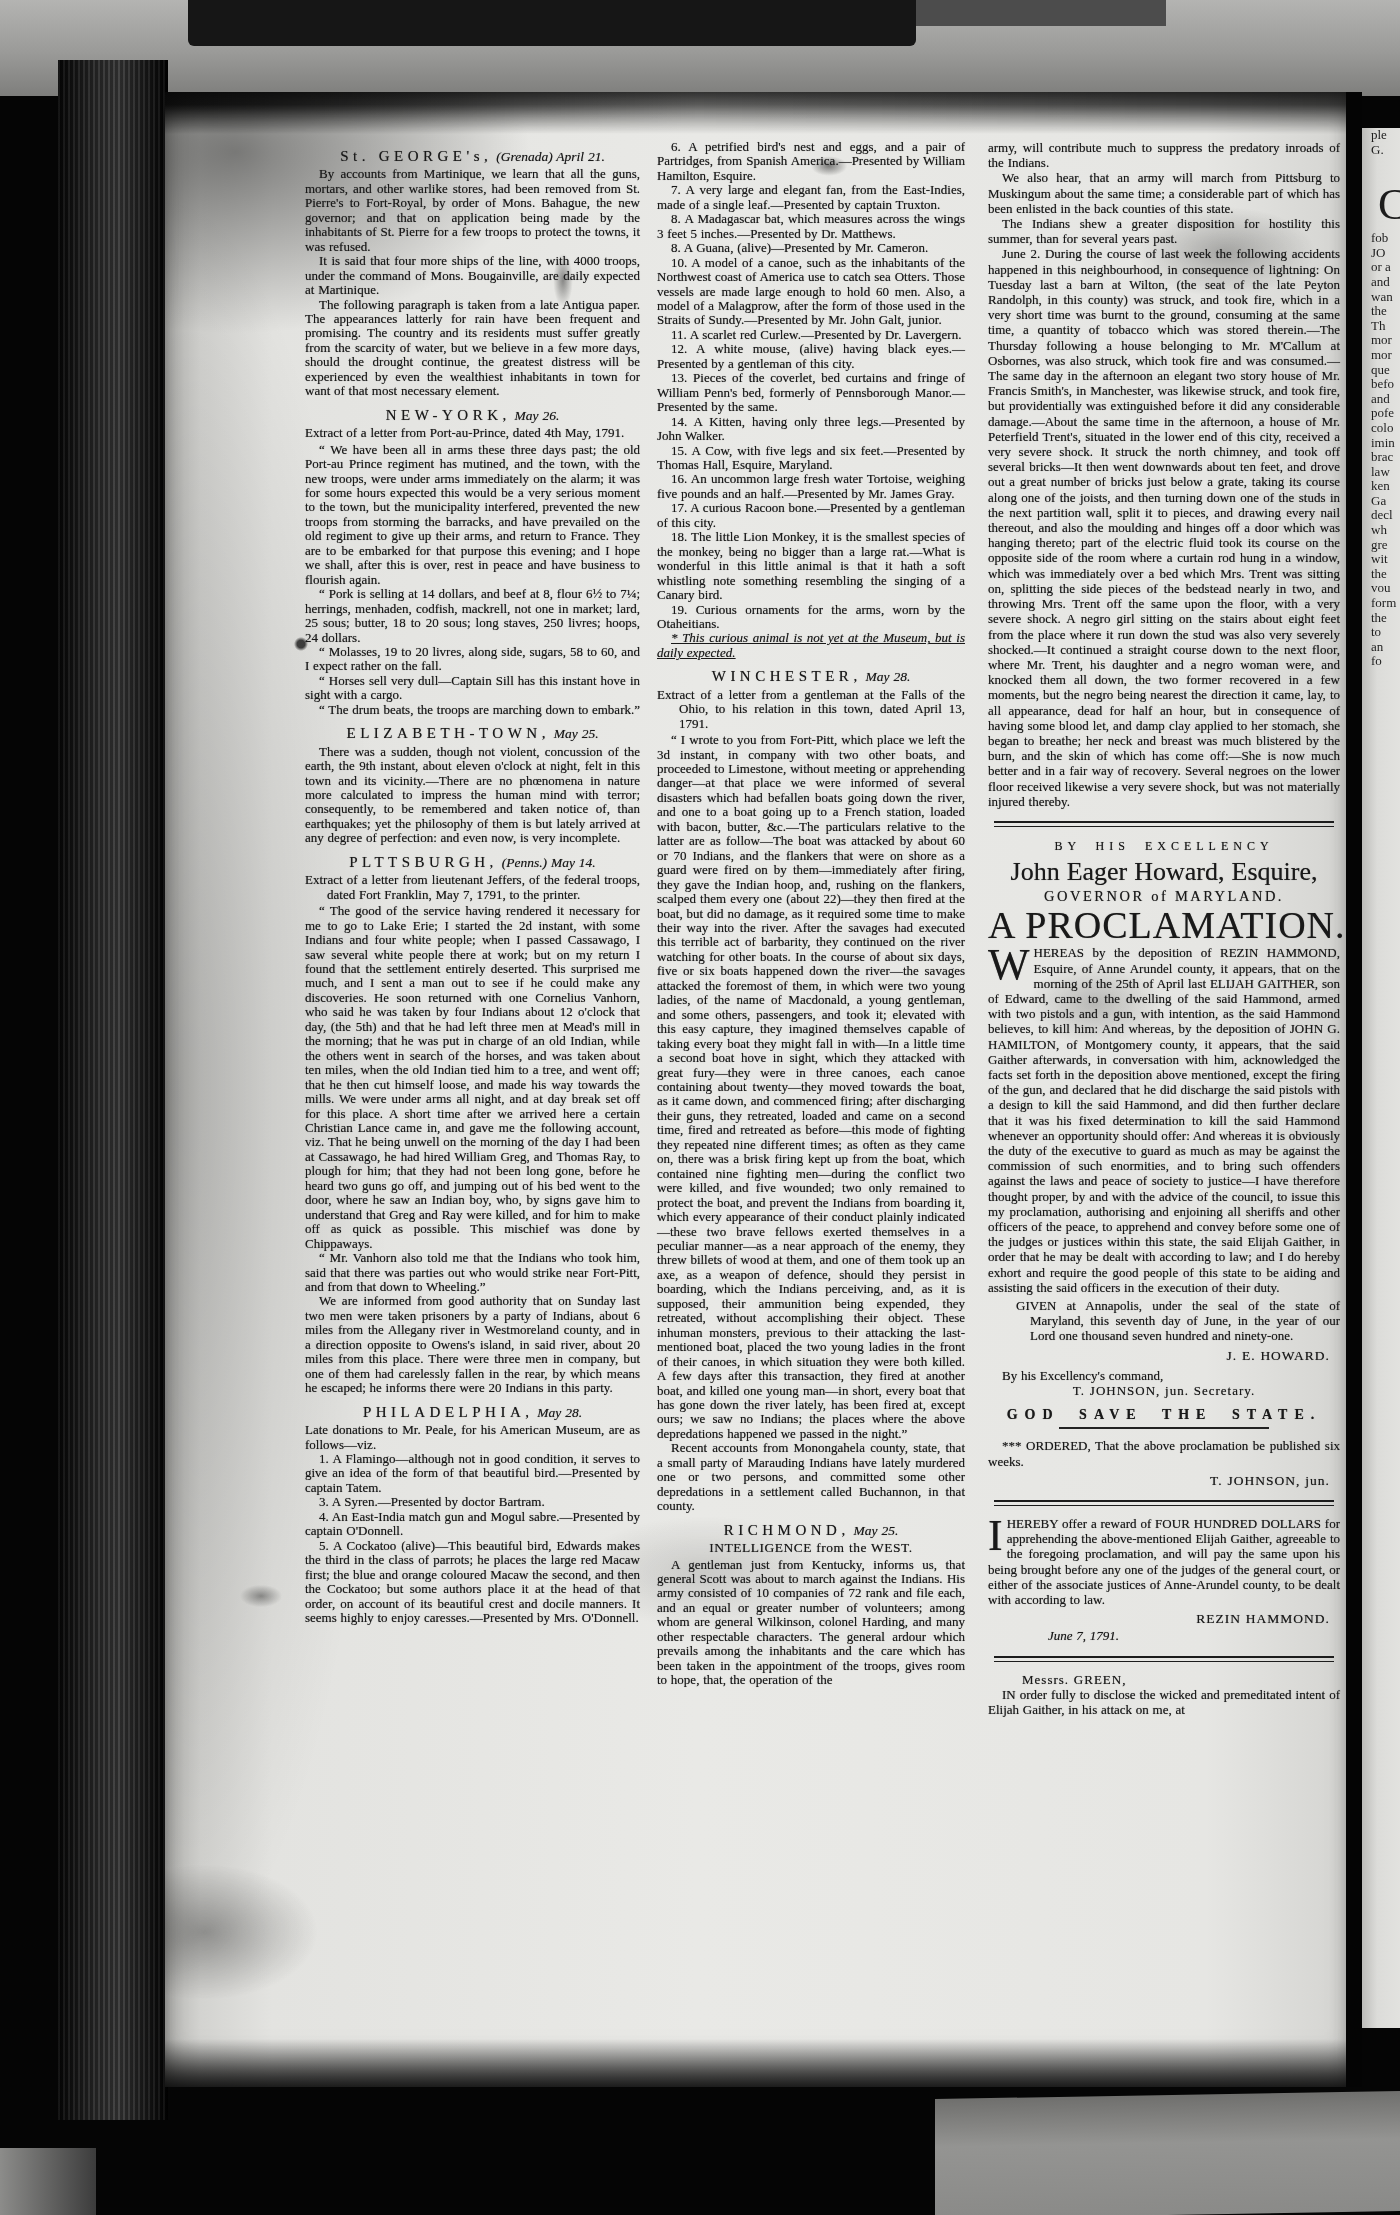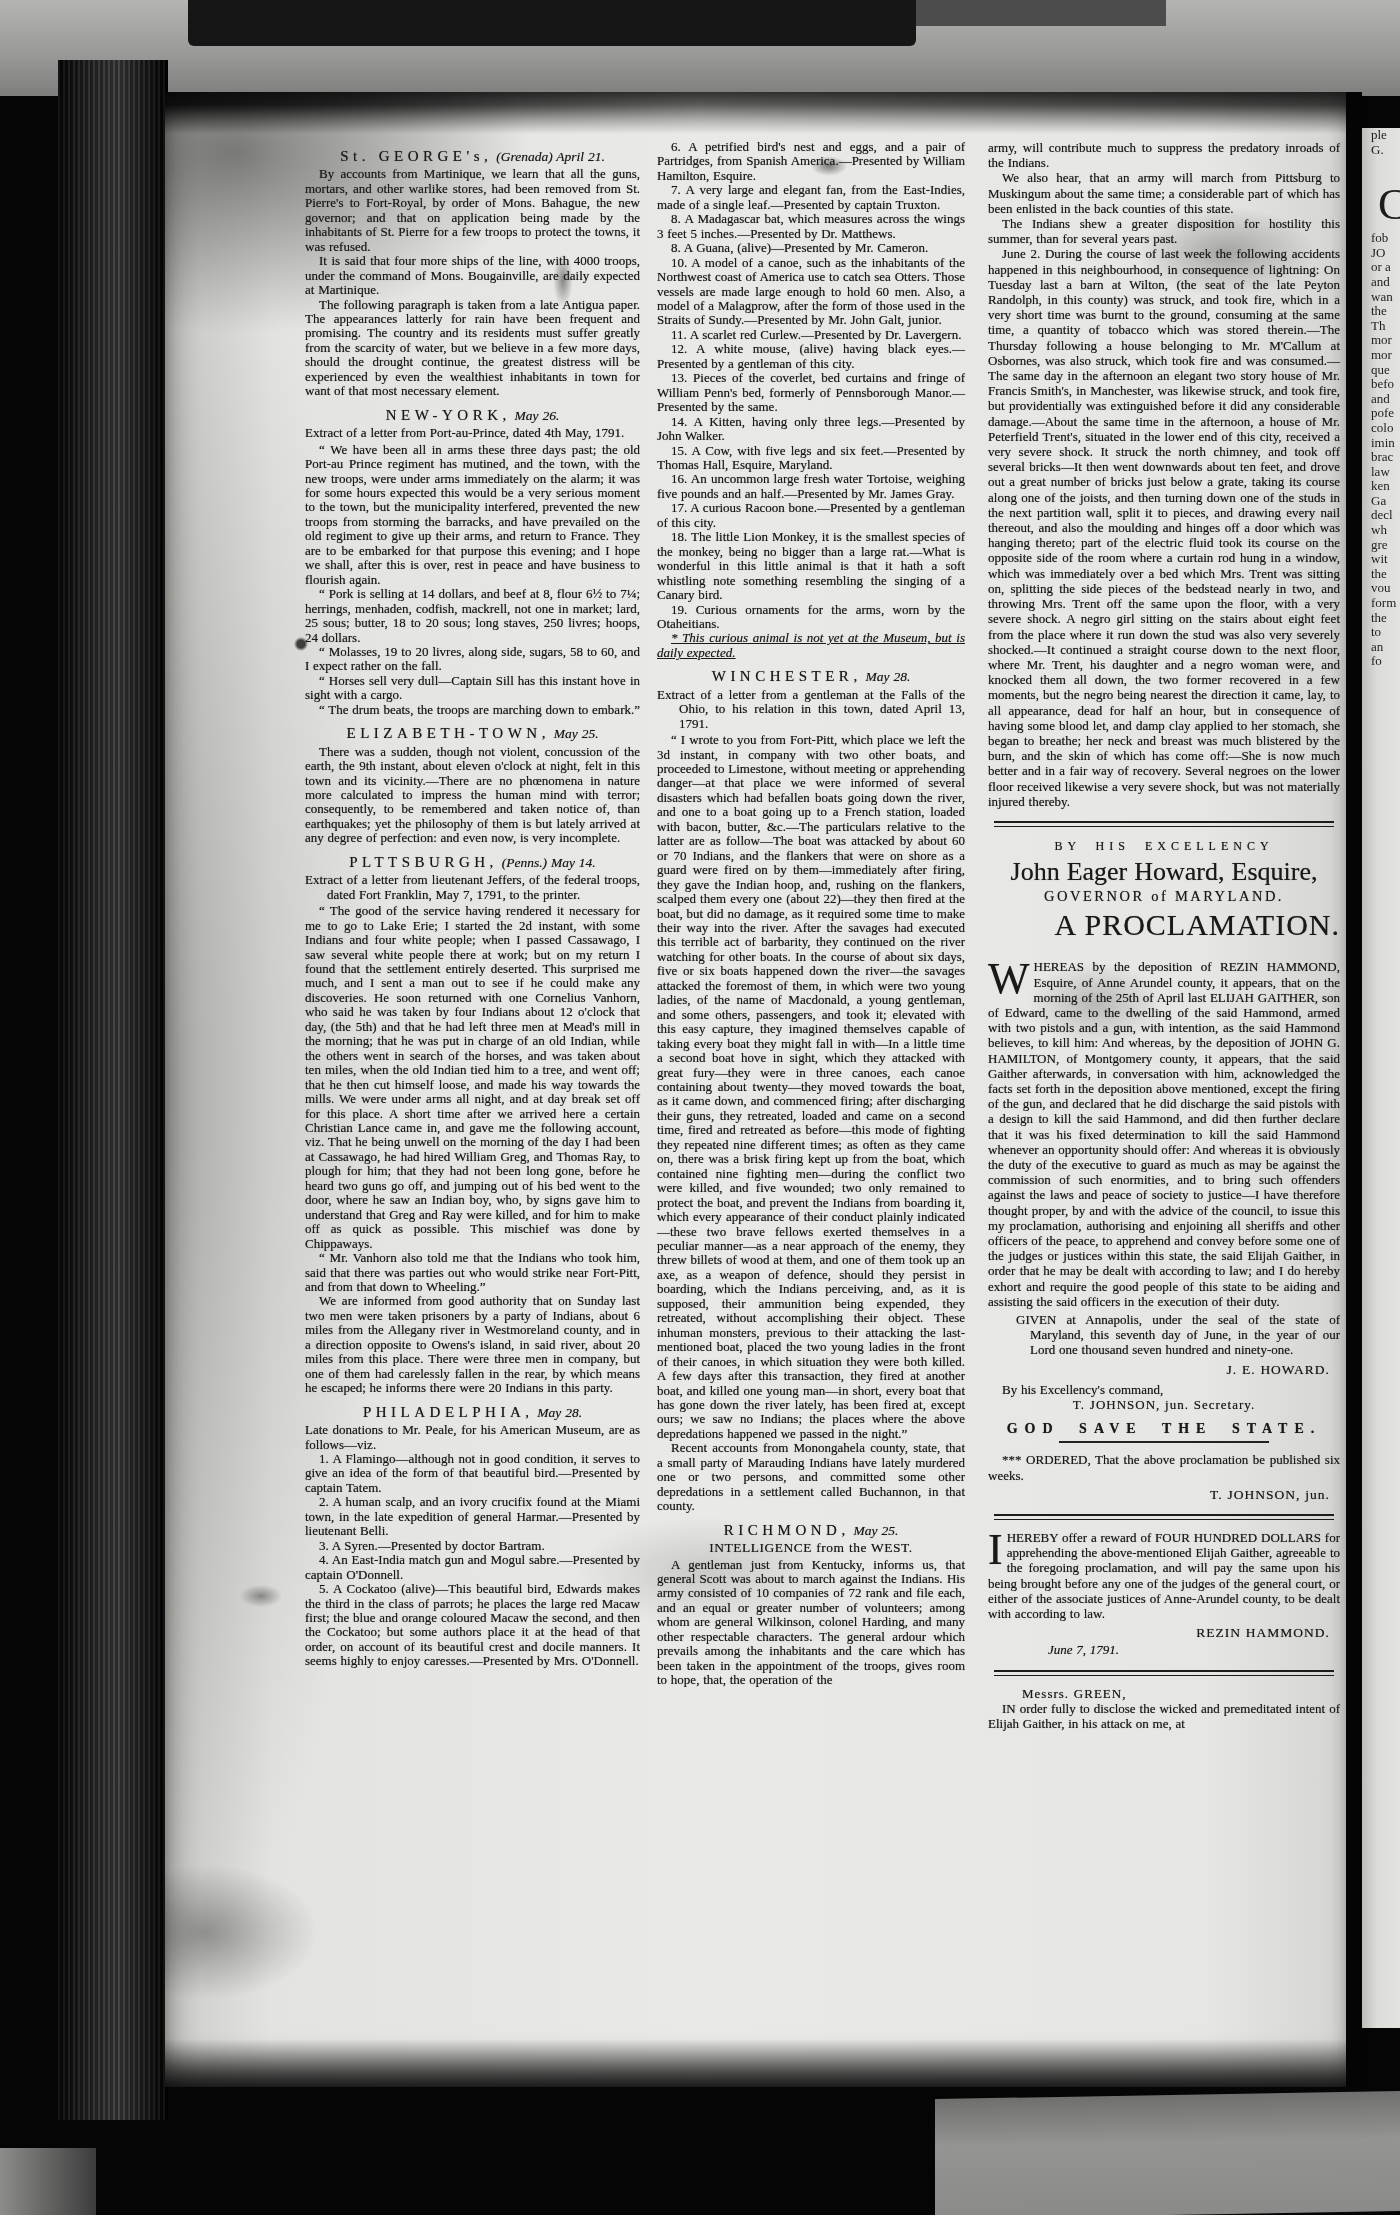--- a/index.html
+++ b/index.html
@@ -63,21 +63,21 @@
   .b-para0{text-indent:0;}
   .b-note{font-style:italic;text-indent:14px;text-decoration:underline;}
   .b-extract{padding-left:22px;text-indent:-22px;margin:1px 0 2px;}
   .b-dateline{text-align:center;margin:9px 0 3px;text-indent:0;}
   .b-dateline .city{letter-spacing:4.5px;font-size:15px;}
   .b-dateline .ddate{font-style:italic;font-size:13.5px;}
   .b-subhead{text-align:center;font-size:13.5px;letter-spacing:0.5px;margin-bottom:2px;}
   .b-byline{text-align:center;letter-spacing:5px;word-spacing:7px;font-size:12px;margin-top:12px;}
   .b-bigname{text-align:center;font-size:26px;line-height:30px;white-space:nowrap;margin:3px 0 1px;}
   .b-govline{text-align:center;font-size:14.5px;letter-spacing:2.5px;margin:2px 0;}
-  .b-proctitle{text-align:right;font-size:30px;line-height:34px;letter-spacing:1px;margin:4px 0 17px;white-space:nowrap;}
+  .b-proctitle{text-align:right;font-size:38px;line-height:34px;letter-spacing:1px;margin:4px 0 3px;white-space:nowrap;}
   .b-dropcap{text-indent:0;}
   .b-dropcap .cap{float:left;font-size:44px;line-height:33px;padding:3px 4px 0 0;}
   .b-given{padding-left:42px;text-indent:-14px;margin-top:3px;}
   .b-sigright{text-align:right;padding-right:10px;margin:4px 0 2px;font-size:13.5px;letter-spacing:1px;}
   .b-command{padding-left:14px;margin-top:5px;}
   .b-secretary{text-align:center;letter-spacing:1px;font-size:13px;}
   .b-godsave{text-align:center;letter-spacing:7px;word-spacing:9px;font-weight:bold;font-size:14px;margin:9px 0 3px;}
   .b-rule{border-top:2.5px solid #222;width:210px;margin:5px auto 9px;}
   .b-drule{border-top:2.5px solid #1c1c1c;border-bottom:1.2px solid #1c1c1c;height:3px;margin:12px 6px 10px;}
   .b-dateleft{padding-left:60px;font-style:italic;margin:2px 0 3px;}
@@ -111,21 +111,20 @@
     <div class="b-dateline"><span class="city">ELIZABETH-TOWN,</span><span class="ddate"> May 25.</span></div>
     <div class="b-para">There was a sudden, though not violent, concussion of the earth, the 9th instant, about eleven o'clock at night, felt in this town and its vicinity.—There are no phœnomena in nature more calculated to impress the human mind with terror; consequently, to be remembered and taken notice of, than earthquakes; yet the philosophy of them is but lately arrived at any degree of perfection: and even now, is very incomplete.</div>
     <div class="b-dateline"><span class="city">PLTTSBURGH,</span><span class="ddate"> (Penns.) May 14.</span></div>
     <div class="b-extract">Extract of a letter from lieutenant Jeffers, of the federal troops, dated Fort Franklin, May 7, 1791, to the printer.</div>
     <div class="b-para">“ The good of the service having rendered it necessary for me to go to Lake Erie; I started the 2d instant, with some Indians and four white people; when I passed Cassawago, I saw several white people there at work; but on my return I found that the settlement entirely deserted. This surprised me much, and I sent a man out to see if he could make any discoveries. He soon returned with one Cornelius Vanhorn, who said he was taken by four Indians about 12 o'clock that day, (the 5th) and that he had left three men at Mead's mill in the morning; that he was put in charge of an old Indian, while the others went in search of the horses, and was taken about ten miles, when the old Indian tied him to a tree, and went off; that he then cut himself loose, and made his way towards the mills. We were under arms all night, and at day break set off for this place. A short time after we arrived here a certain Christian Lance came in, and gave me the following account, viz. That he being unwell on the morning of the day I had been at Cassawago, he had hired William Greg, and Thomas Ray, to plough for him; that they had not been long gone, before he heard two guns go off, and jumping out of his bed went to the door, where he saw an Indian boy, who, by signs gave him to understand that Greg and Ray were killed, and for him to make off as quick as possible. This mischief was done by Chippaways.</div>
     <div class="b-para">“ Mr. Vanhorn also told me that the Indians who took him, said that there was parties out who would strike near Fort-Pitt, and from that down to Wheeling.”</div>
     <div class="b-para">We are informed from good authority that on Sunday last two men were taken prisoners by a party of Indians, about 6 miles from the Allegany river in Westmoreland county, and in a direction opposite to Owens's island, in said river, about 20 miles from this place. There were three men in company, but one of them had carelessly fallen in the rear, by which means he escaped; he informs there were 20 Indians in this party.</div>
     <div class="b-dateline"><span class="city">PHILADELPHIA,</span><span class="ddate"> May 28.</span></div>
     <div class="b-para0">Late donations to Mr. Peale, for his American Museum, are as follows—viz.</div>
     <div class="b-para">1. A Flamingo—although not in good condition, it serves to give an idea of the form of that beautiful bird.—Presented by captain Tatem.</div>
-    <div class="b-para">2. A human scalp, and an ivory crucifix found at the Miami town, in the late expedition of general Harmar.—Presented by lieutenant Belli.</div>
     <div class="b-para">3. A Syren.—Presented by doctor Bartram.</div>
     <div class="b-para">4. An East-India match gun and Mogul sabre.—Presented by captain O'Donnell.</div>
     <div class="b-para">5. A Cockatoo (alive)—This beautiful bird, Edwards makes the third in the class of parrots; he places the large red Macaw first; the blue and orange coloured Macaw the second, and then the Cockatoo; but some authors place it at the head of that order, on account of its beautiful crest and docile manners. It seems highly to enjoy caresses.—Presented by Mrs. O'Donnell.</div>
   </div>
 <div class="col col2">
     <div class="b-para">6. A petrified bird's nest and eggs, and a pair of Partridges, from Spanish America.—Presented by William Hamilton, Esquire.</div>
     <div class="b-para">7. A very large and elegant fan, from the East-Indies, made of a single leaf.—Presented by captain Truxton.</div>
     <div class="b-para">8. A Madagascar bat, which measures across the wings 3 feet 5 inches.—Presented by Dr. Matthews.</div>
     <div class="b-para">8. A Guana, (alive)—Presented by Mr. Cameron.</div>
     <div class="b-para">10. A model of a canoe, such as the inhabitants of the Northwest coast of America use to catch sea Otters. Those vessels are made large enough to hold 60 men. Also, a model of a Malagprow, after the form of those used in the Straits of Sundy.—Presented by Mr. John Galt, junior.</div>

